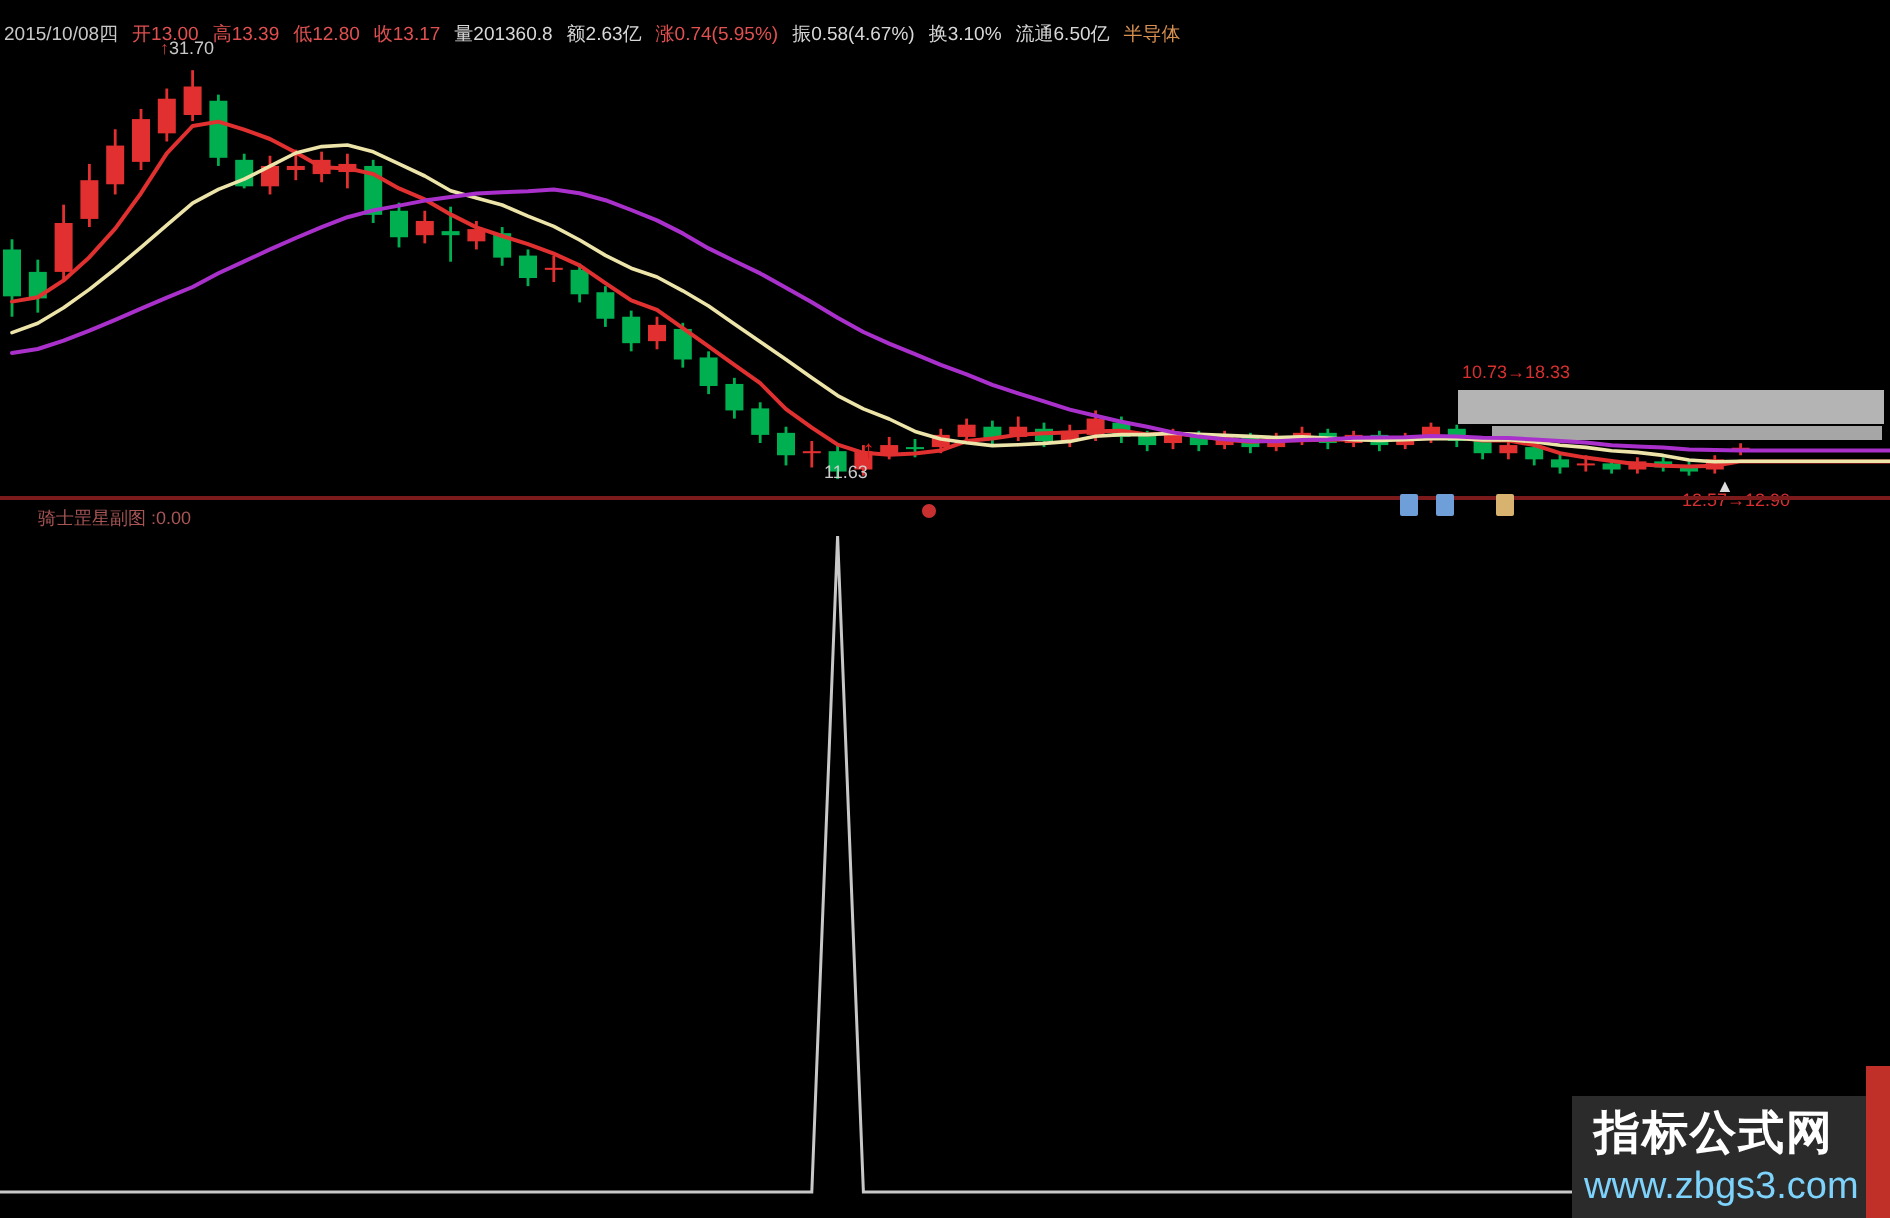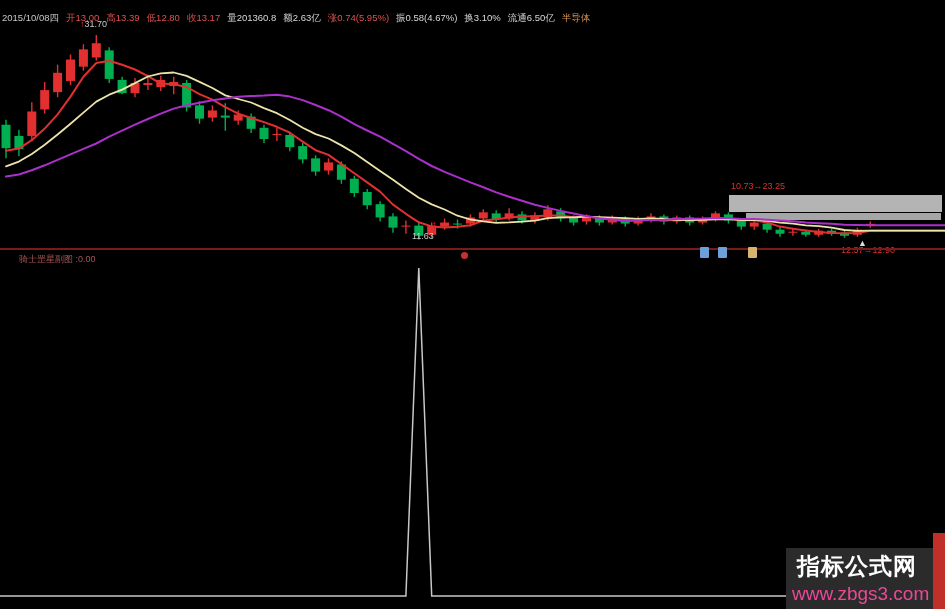--- a/index.html
+++ b/index.html
@@ -10,21 +10,21 @@
   #main-chart{position:absolute;left:0;top:30px;}
   #sub-chart{position:absolute;left:0;top:252px;}
   .sep{position:absolute;left:0;top:248px;width:945px;height:2px;background:#7a1a1a;}
   .ann{position:absolute;white-space:nowrap;font-size:9px;}
   .sub-label{position:absolute;left:3px;top:253px;font-size:9px;color:#a85555;white-space:nowrap;padding-left:16px;}
   .mini-icon{position:absolute;width:9px;height:11px;border-radius:1px;}
   .dot{position:absolute;width:7px;height:7px;border-radius:50%;}
   .wm-box{position:absolute;left:786px;top:548px;width:147px;height:61px;background:#2b2b2b;
           overflow:hidden;}
   .wm-name{margin:3px 0 0 11px;font-size:23px;font-weight:bold;color:#ffffff;letter-spacing:1px;}
-  .wm-url{margin:1px 0 0 6px;font-size:19px;color:#ec4899;}
+  .wm-url{margin:1px 0 0 6px;font-size:19px;color:#7dd3fc;}
   .wm-bar{position:absolute;left:933px;top:533px;width:12px;height:76px;background:#c03028;}
 </style>
 </head>
 <body>
 
 <div class="screen">
 
   <div class="hdr" style="top:12px"><span class="seg" style="color: rgb(200, 200, 200);">2015/10/08四</span><span class="seg" style="color: rgb(224, 80, 80);">开13.00</span><span class="seg" style="color: rgb(224, 80, 80);">高13.39</span><span class="seg" style="color: rgb(224, 80, 80);">低12.80</span><span class="seg" style="color: rgb(224, 80, 80);">收13.17</span><span class="seg" style="color: rgb(216, 216, 216);">量201360.8</span><span class="seg" style="color: rgb(216, 216, 216);">额2.63亿</span><span class="seg" style="color: rgb(224, 80, 80);">涨0.74(5.95%)</span><span class="seg" style="color: rgb(216, 216, 216);">振0.58(4.67%)</span><span class="seg" style="color: rgb(216, 216, 216);">换3.10%</span><span class="seg" style="color: rgb(216, 216, 216);">流通6.50亿</span><span class="seg" style="color: rgb(216, 144, 80);">半导体</span></div>
 
   <svg id="main-chart" width="945" height="218">
@@ -170,21 +170,21 @@
       <polyline points="6,136.3 18.9,131.6 31.8,123.9 44.7,114.7 57.6,104.5 70.5,93.7 83.4,82.6 96.3,71.6 109.2,64.7 122.10000000000001,59.6 135,53.1 147.9,46.5 160.8,43.3 173.70000000000002,42.5 186.6,45.9 199.5,51.9 212.4,58.0 225.3,65.4 238.20000000000002,69.0 251.1,72.5 264,78.1 276.90000000000003,83.2 289.8,90.0 302.7,97.7 315.6,104.1 328.5,108.5 341.40000000000003,115.4 354.3,123.0 367.2,132.0 380.1,140.9 393,149.7 405.90000000000003,158.9 418.8,167.8 431.7,174.4 444.6,179.5 457.5,185.7 470.40000000000003,189.5 483.3,191.4 496.2,192.8 509.1,192.4 522,191.7 534.9,190.7 547.8000000000001,188.1 560.7,187.3 573.6,187.3 586.5,186.6 599.4,187.1 612.3000000000001,187.7 625.2,188.2 638.1,188.8 651,188.4 663.9,189.0 676.8000000000001,189.8 689.7,190.2 702.6,189.8 715.5,189.4 728.4,189.2 741.3000000000001,190.0 754.2,189.9 767.1,190.9 780,192.6 792.9,193.7 805.8000000000001,195.4 818.7,196.2 831.6,197.7 844.5,200.0 857.4,200.9 870.3000000000001,200.6 945,200.6" fill="none" stroke="#ece4a8" stroke-width="1.8" stroke-linejoin="round" stroke-linecap="round"></polyline>
       <polyline points="6,146.5 18.9,144.5 31.8,140.3 44.7,135.3 57.6,129.9 70.5,124.3 83.4,118.8 96.3,113.5 109.2,106.6 122.10000000000001,100.7 135,94.7 147.9,89.0 160.8,83.6 173.70000000000002,78.6 186.6,75.2 199.5,72.8 212.4,70.3 225.3,68.5 238.20000000000002,66.8 251.1,66.1 264,65.6 276.90000000000003,64.8 289.8,66.6 302.7,70.1 315.6,75.0 328.5,80.2 341.40000000000003,86.7 354.3,94.2 367.2,100.5 380.1,106.7 393,113.9 405.90000000000003,121.1 418.8,128.9 431.7,136.0 444.6,141.8 457.5,147.1 470.40000000000003,152.4 483.3,157.2 496.2,162.4 509.1,166.7 522,170.7 534.9,174.8 547.8000000000001,177.9 560.7,180.9 573.6,183.4 586.5,186.2 599.4,188.3 612.3000000000001,189.6 625.2,190.5 638.1,190.6 651,190.0 663.9,189.8 676.8000000000001,188.9 689.7,188.8 702.6,188.6 715.5,188.0 728.4,188.2 741.3000000000001,188.9 754.2,189.0 767.1,189.8 780,190.5 792.9,191.3 805.8000000000001,192.6 818.7,193.2 831.6,193.8 844.5,194.7 857.4,195.0 870.3000000000001,195.3 945,195.3" fill="none" stroke="#aa30cc" stroke-width="2" stroke-linejoin="round" stroke-linecap="round"></polyline>
     </svg>
 
   <div class="ann" style="left:80px;top:19px;"><span style="color:#d04040">↑</span><span style="color:#c8c8c8">31.70</span></div>
 
   <div class="ann" style="left:412px;top:231px;color:#cccccc">11.63</div>
 
   <div class="ann" style="left:431px;top:217px;color:#d82020;font-size:13px;font-weight:bold">↑</div>
 
-  <div class="ann" style="left:731px;top:181px;color:#d83030">10.73→23.25</div>
+  <div class="ann" style="left:731px;top:181px;color:#d83030">10.73→18.33</div>
 
   <div class="ann" style="left:841px;top:245px;color:#d83030">12.57→12.90</div>
 
   <div class="ann" style="left:858px;top:238px;color:#dddddd">▲</div>
 
   <div class="sep"></div>
 
   <div class="sub-label">骑士罡星副图 :0.00</div>
 
   <div class="dot" style="left:461px;top:252px;background:#c83030"></div>

